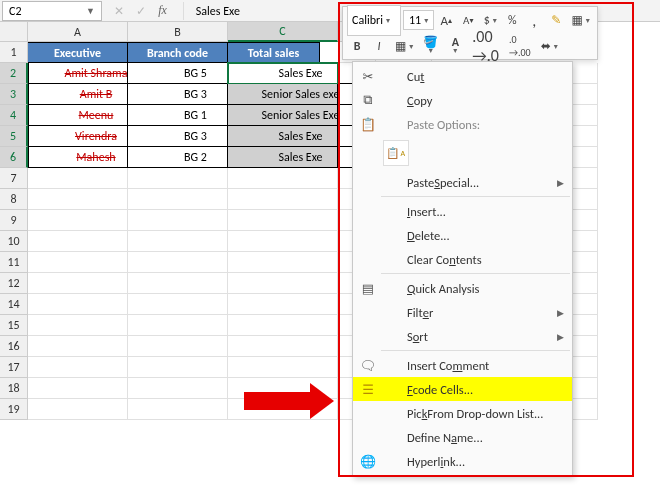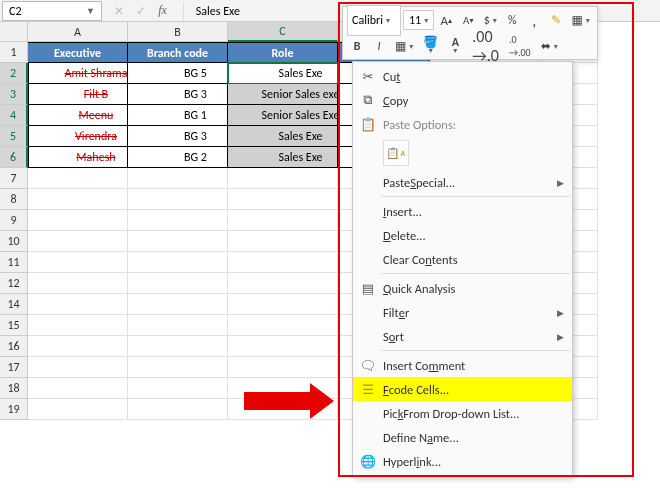--- a/index.html
+++ b/index.html
@@ -52,21 +52,21 @@
   .brush-y{color:#d4a017;}
   .font-color-bar{display:inline-block;width:14px;height:3px;background:#c00000;margin-top:-2px;}
   .fill-bar{display:inline-block;width:14px;height:3px;background:#ffff00;margin-top:-2px;}
   
   .ctx-menu { position:absolute; left:352px; top:61px; width:221px; background:#fafafa; border:1px solid #c8c8c8; box-shadow:2px 3px 6px rgba(0,0,0,0.2); z-index:30; padding:2px 0;}
   .ctx-item { display:flex; align-items:center; height:24px; padding:0 24px 0 30px; position:relative; font-size:12.5px; color:#333; cursor:default;}
   .ctx-item.hl { background:#ffff00; }
   .ctx-item.disabled{color:#888;}
   .ctx-submenu::after{content:"▶"; position:absolute; right:8px; font-size:9px; color:#666;}
   .ctx-icon{position:absolute; left:6px; width:18px; text-align:center; font-size:13px; color:#555;}
-  .ctx-lbl{display:flex; align-items:flex-end;}
+  .ctx-lbl{display:flex; align-items:flex-end;margin-left:24px;}
   .ctx-lbl .ul{text-decoration:underline;}
   .ctx-sep{height:1px;background:#ddd;margin:2px 2px 2px 28px;}
   .paste-icons{display:flex; gap:6px; padding:4px 0 4px 30px;}
   .paste-chip{width:26px;height:26px;border:1px solid #ddd;display:flex;align-items:center;justify-content:center;font-size:11px;color:#b58a00;background:#fff;}
   
   .arrow { position:absolute; left:244px; top:383px; z-index:60; display:flex; align-items:center;}
   .arrow-shaft{width:66px;height:18px;background:#e60000;}
   .arrow-head{width:0;height:0;border-top:18px solid transparent;border-bottom:18px solid transparent;border-left:24px solid #e60000;}
 </style>
 </head>
@@ -95,40 +95,39 @@
     <div class="ch wD">D</div>
     <div class="ch wE">E</div>
     <div class="ch wF">F</div>
     <div class="ch wG">G</div>
   </div>
 
   <div class="row">
     <div class="rh">1</div>
     <div class="cell wA hdr">Executive</div>
     <div class="cell wB hdr">Branch code</div>
-    <div class="cell wC hdr">Role</div>
     <div class="cell wD hdr">Total sales</div>
     <div class="cell wE"></div>
     <div class="cell wF"></div>
     <div class="cell wG"></div>
   </div>
 
   <div class="row">
     <div class="rh sel">2</div>
     <div class="cell wA tblcell first red strike">Amit Shrama</div>
     <div class="cell wB tblcell">BG 5</div>
     <div class="cell wC tblcell active">Sales Exe</div>
     <div class="cell wD tblcell"></div>
     <div class="cell wE"></div>
       <div class="cell wF"></div>
       <div class="cell wG"></div>
   </div>
   <div class="row">
     <div class="rh sel">3</div>
-    <div class="cell wA tblcell first red strike">Filt B</div>
+    <div class="cell wA tblcell first red strike">Amit B</div>
     <div class="cell wB tblcell">BG 3</div>
     <div class="cell wC tblcell selcell">Senior Sales exe</div>
     <div class="cell wD tblcell"></div>
     <div class="cell wE"></div>
       <div class="cell wF"></div>
       <div class="cell wG"></div>
   </div>
   <div class="row">
     <div class="rh sel">4</div>
     <div class="cell wA tblcell first red strike">Meenu</div>

